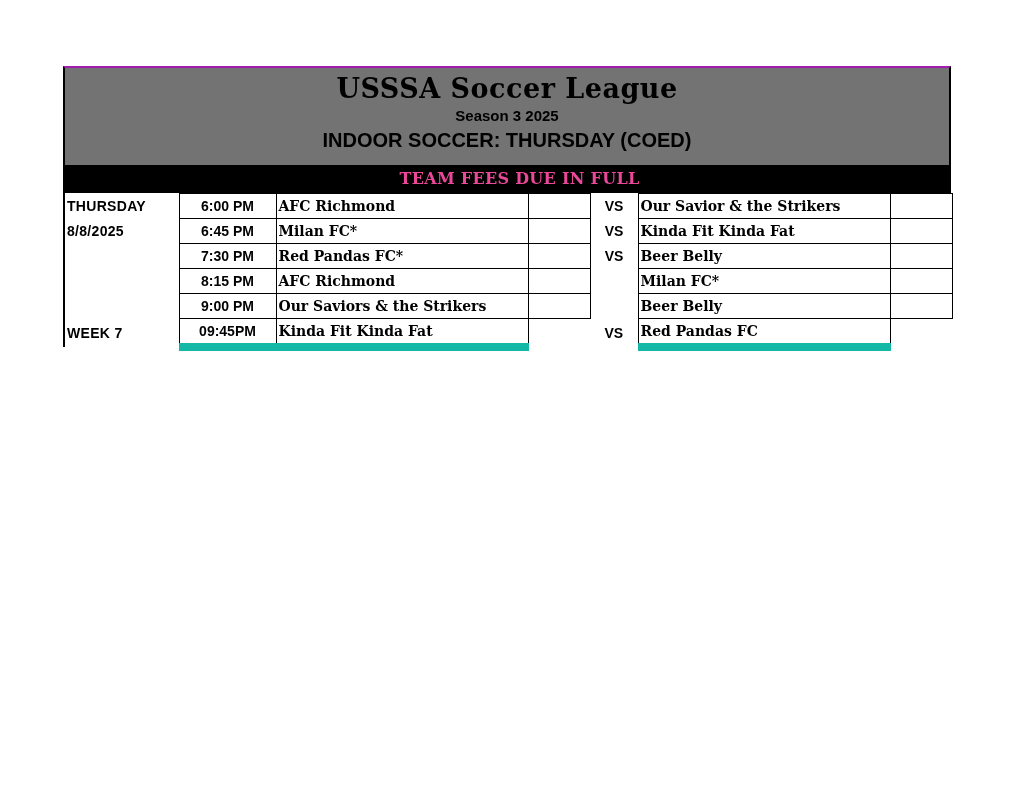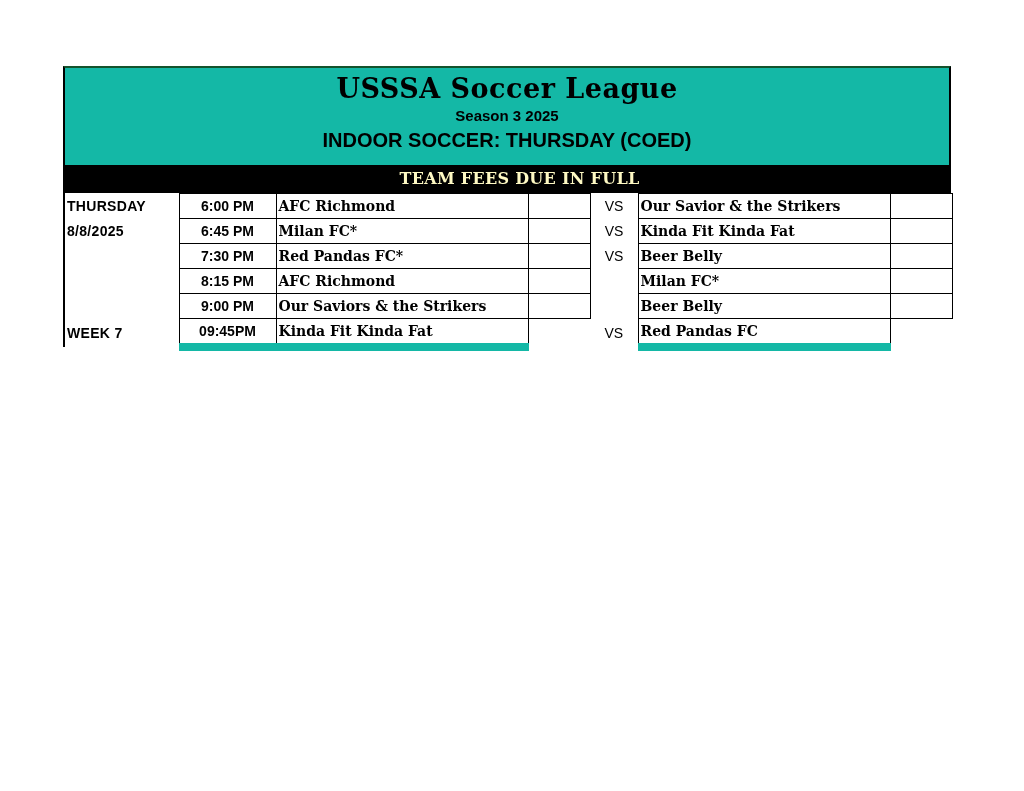--- a/index.html
+++ b/index.html
@@ -20,22 +20,22 @@
     position: absolute;
     left: 63px;
     top: 66px;
     width: 888px;
   }
 
   
   .title-block {
     border-left: 2px solid #000;
     border-right: 2px solid #000;
-    border-top: 2px solid #14532d;
-    background: #14b8a6;
+    border-top: 2px solid #a21caf;
+    background: #737373;
     text-align: center;
     padding: 6px 0 8px 0;
   }
   .title-main {
     font-family: "DejaVu Serif", serif;
     font-weight: bold;
     font-size: 27px;
     letter-spacing: 0.5px;
     line-height: 1.1;
     padding-bottom: 2px;
@@ -55,21 +55,21 @@
   }
 
   .fees-bar {
     background: #000000;
     border-left: 2px solid #000;
     border-right: 2px solid #000;
     text-align: center;
     padding: 4px 0 5px 0;
   }
   .fees-text {
-    color: #fef9c3;
+    color: #ec4899;
     font-family: "DejaVu Serif", serif;
     font-weight: bold;
     font-size: 16px;
     letter-spacing: 0.3px;
     margin-left: 25px;
   }
 
   
   table.sched {
     border-collapse: collapse;
@@ -114,21 +114,21 @@
     font-weight: bold;
     font-size: 14px;
     border: 1.5px solid #000;
   }
   .cell-score {
     border: 1.5px solid #000;
   }
   .cell-vs {
     text-align: center;
     font-family: "Liberation Sans", sans-serif;
-    font-weight: normal;
+    font-weight: bold;
     font-size: 14px;
     margin-top: 27px;
   }
   .cell-blank { }
 
   .row-last .cell-time,
   .row-last .cell-team {
     border-bottom: 8px solid #14b8a6;
   }
 </style>

